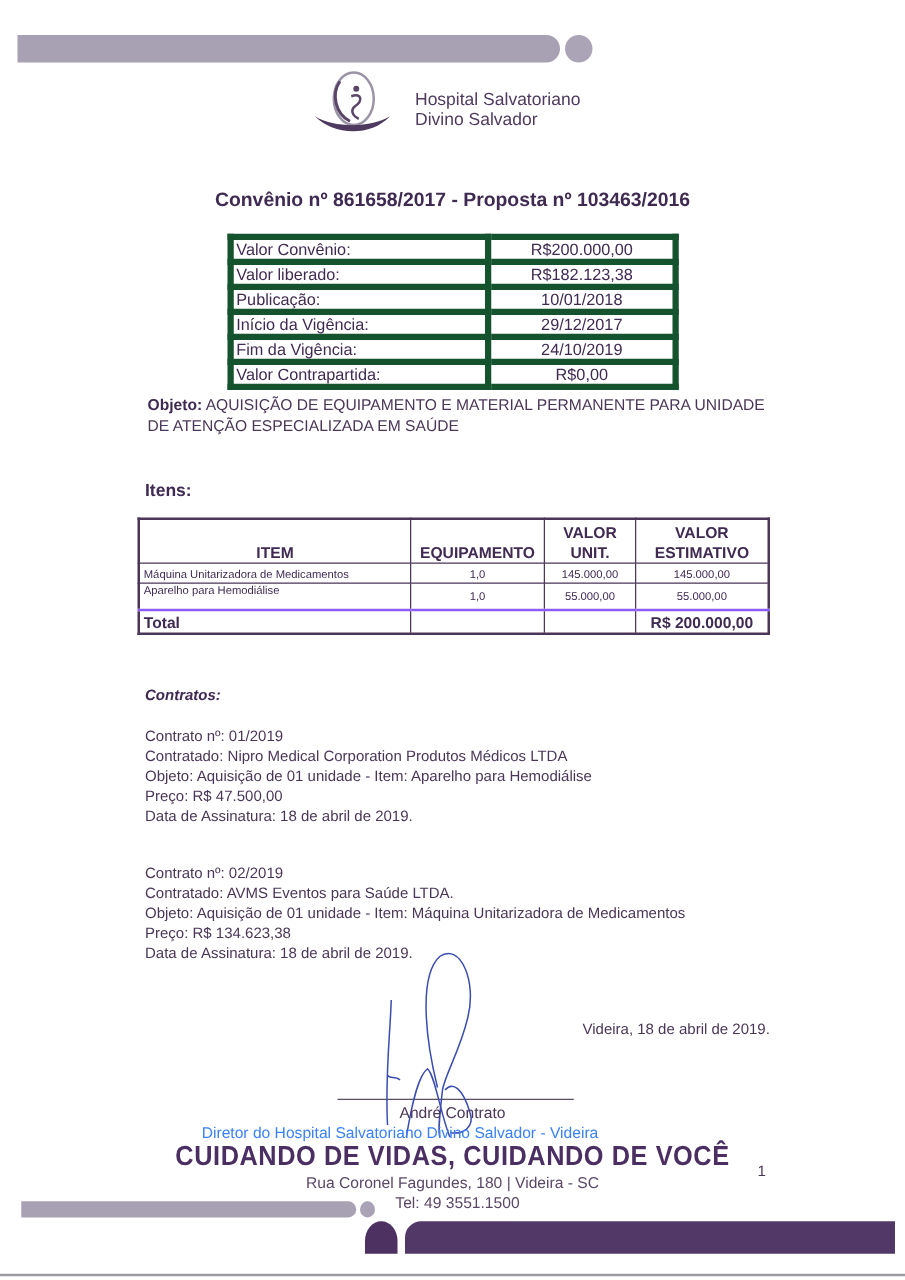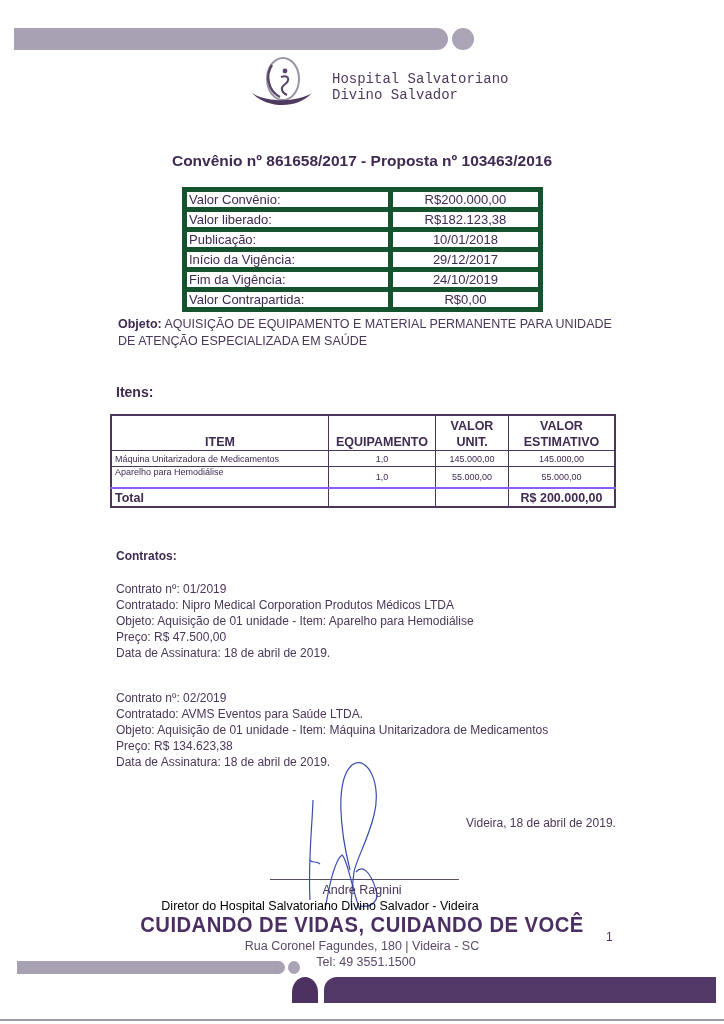--- a/index.html
+++ b/index.html
@@ -7,21 +7,21 @@
          font-family: "Liberation Sans", sans-serif; color: #3a2748; }
   .abs { position: absolute; }
 
   
   .top-bar { left: 14px; top: 28px; width: 434px; height: 22px; background: #a8a0b3;
              border-radius: 0 11px 11px 0; }
   .top-dot { left: 452px; top: 28px; width: 22px; height: 22px; border-radius: 50%; background: #aba3b6; }
 
   
   .logo-svg { left: 250px; top: 55px; width: 65px; height: 60px; }
-  .logo-text { left: 332px; top: 71px; font-size: 14px; line-height: 16px; color: #4e3a5e; font-family: Liberation Mono, monospace; }
+  .logo-text { left: 332px; top: 71px; font-size: 14px; line-height: 16px; color: #4e3a5e; }
 
   .title { left: 0; width: 724px; top: 152px; text-align: center; font-weight: bold; font-size: 15.5px; color: #3f2a52; }
 
   table { border-collapse: collapse; }
   .info-table { position: absolute; left: 182px; top: 187px; width: 361px; font-size: 13px; color: #3f2a52; }
   .info-table td { border: 5px solid #14532d; height: 15px; padding: 0 2px; line-height: 15px; }
   .info-table td.val { text-align: center; }
 
   .objeto { left: 118px; top: 316px; width: 500px; font-size: 12.5px; line-height: 17px; color: #4a3758; }
   .bold-label { font-weight: bold; color: #3f2a52; margin-top: 31px; }
@@ -32,31 +32,31 @@
   .items-table th { font-size: 12.5px; font-weight: bold; text-align: center; vertical-align: bottom; height: 34px; line-height: 16px; }
   .items-table th.item-h { width: 210px; }
   .items-table th.qty-h { width: 100px; }
   .items-table th.unit-h { width: 66px; }
   .items-table td { font-size: 9px; height: 15px; }
   .items-table td.c { text-align: center; }
   .items-table tr.row2 td { height: 20px; }
   .items-table tr.row2 td.nm { vertical-align: top; }
   .items-table tr.total td { font-size: 12.5px; font-weight: bold; height: 17px; border-top: 2px solid #8b5cf6; }
 
-  .contracts-label { left: 116px; top: 549px; font-size: 12px; font-weight: bold; color: #3f2a52; }
+  .contracts-label { left: 116px; top: 549px; font-size: 12px; font-weight: bold; color: #3f2a52; font-style: italic; }
   .contract { left: 116px; font-size: 12px; line-height: 16px; color: #4a3758; }
   .contract1 { top: 581px; }
   .contract2 { top: 690px; }
 
   .place-date { left: 466px; top: 788px; font-size: 12px; color: #4a3758; margin-top: 28px; }
 
   .signature { left: 290px; top: 760px; width: 150px; height: 150px; }
   .sig-line { left: 270px; top: 879px; width: 189px; height: 1px; background: #5a4e62; }
   .signer-name { left: 0; width: 724px; top: 883px; text-align: center; font-size: 12.5px; color: #4a3758; }
-  .signer-role { left: 0; width: 640px; top: 899px; text-align: center; font-size: 12.5px; color: #000000; }
+  .signer-role { left: 0; width: 640px; top: 899px; text-align: center; font-size: 12.5px; color: #3b82f6; }
 
   .slogan { left: 0; width: 724px; top: 912px; text-align: center; font-size: 22px; font-weight: bold;
             color: #4b2f63; letter-spacing: 0.5px; transform: scaleX(0.92); }
   .page-num { left: 606px; top: 930px; font-size: 12px; color: #4a3758; }
   .address { left: 0; width: 724px; top: 939px; text-align: center; font-size: 12.5px; color: #5a4868; }
   .phone { left: 0; width: 724px; top: 955px; text-align: center; font-size: 12.5px; color: #5a4868; padding-left: 8px; box-sizing: border-box; }
 
   .bottom-bar-left { left: 17px; top: 961px; width: 268px; height: 13px; background: #a8a0b3; border-radius: 0 7px 7px 0; }
   .bottom-dot-small { left: 288px; top: 961px; width: 12px; height: 13px; border-radius: 50%; background: #aaa2b5; }
   .bottom-dot-big { left: 292px; top: 977px; width: 26px; height: 26px; border-radius: 50% 50% 0 0 / 60% 60% 0 0; background: #4d3160; }
@@ -175,21 +175,21 @@
 
 <div class="abs place-date">Videira, 18 de abril de 2019.</div>
 
 <div class="abs sig-line"></div>
 <svg class="abs signature" viewBox="0 0 150 150">
   <path d="M23 40 C 22 70, 18 100, 20 140 M20 100 C 22 104, 26 100, 30 104" fill="none" stroke="#3a4cb0" stroke-width="1.2"></path>
   <path d="M60 110 C 50 70, 45 20, 62 5 C 78 -6, 92 25, 84 55 C 78 80, 66 100, 64 112 C 62 130, 60 145, 62 150" fill="none" stroke="#3a4cb0" stroke-width="1.2"></path>
   <path d="M35 150 C 40 120, 45 100, 52 95 C 58 100, 62 130, 70 150" fill="none" stroke="#3a4cb0" stroke-width="1.2"></path>
   <path d="M66 112 C 72 105, 80 110, 86 130 C 90 142, 80 148, 70 146" fill="none" stroke="#3a4cb0" stroke-width="1.2"></path>
 </svg>
-<div class="abs signer-name">André Ragnini</div>
+<div class="abs signer-name">André Contrato</div>
 <div class="abs signer-role">Diretor do Hospital Salvatoriano Divino Salvador - Videira</div>
 
 <div class="abs slogan">CUIDANDO DE VIDAS, CUIDANDO DE VOCÊ</div>
 <div class="abs page-num">1</div>
 <div class="abs address">Rua Coronel Fagundes, 180 | Videira - SC</div>
 <div class="abs phone">Tel: 49 3551.1500</div>
 
 <div class="abs bottom-bar-left"></div>
 <div class="abs bottom-dot-small"></div>
 <div class="abs bottom-dot-big"></div>

